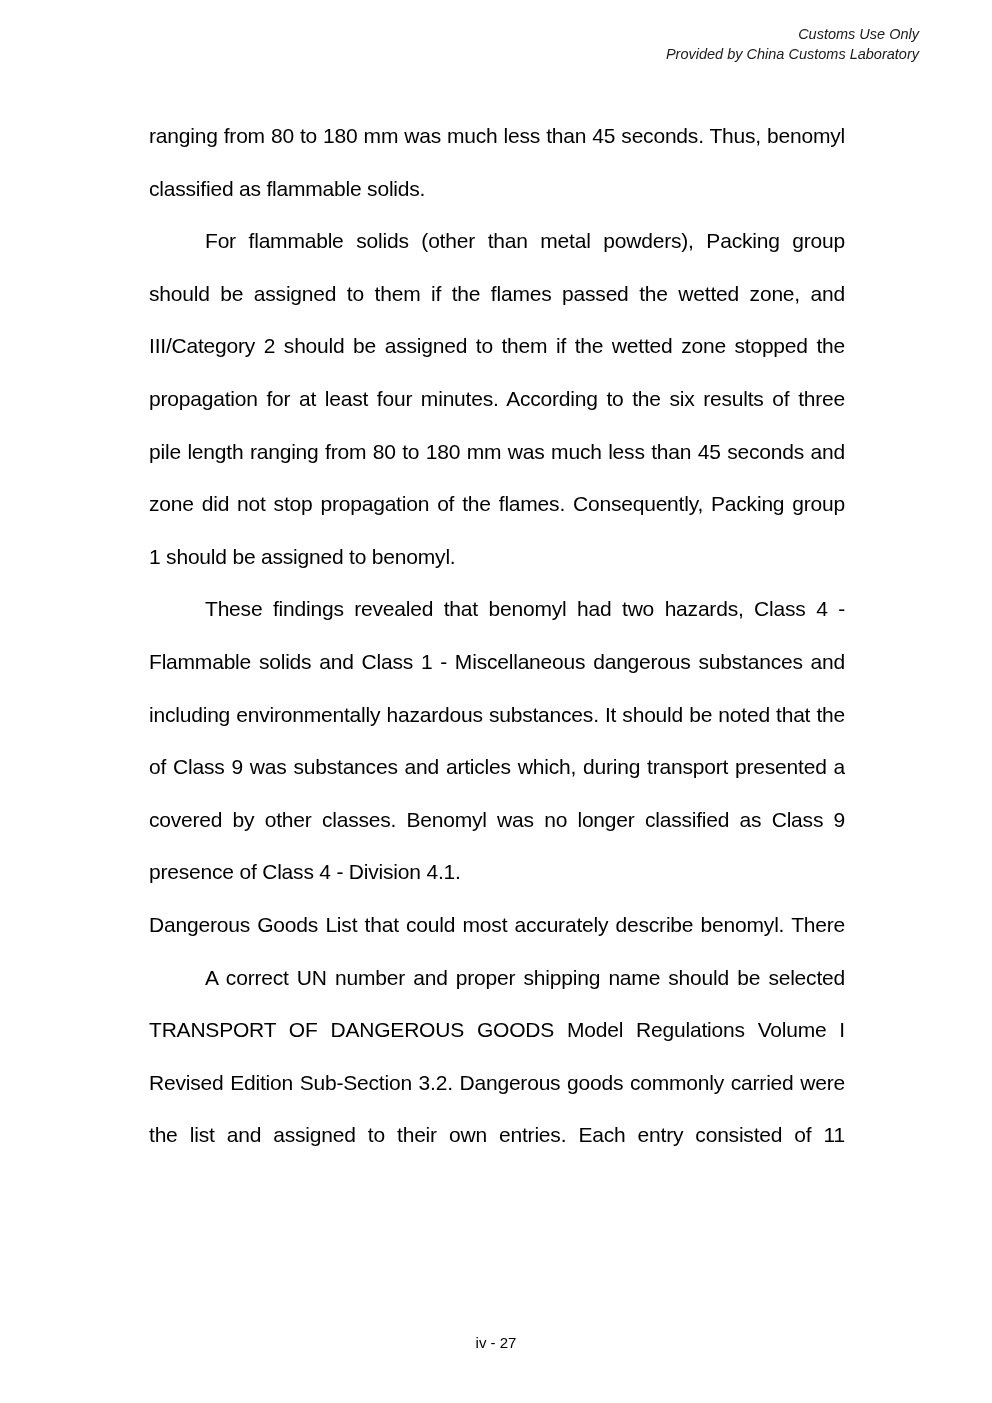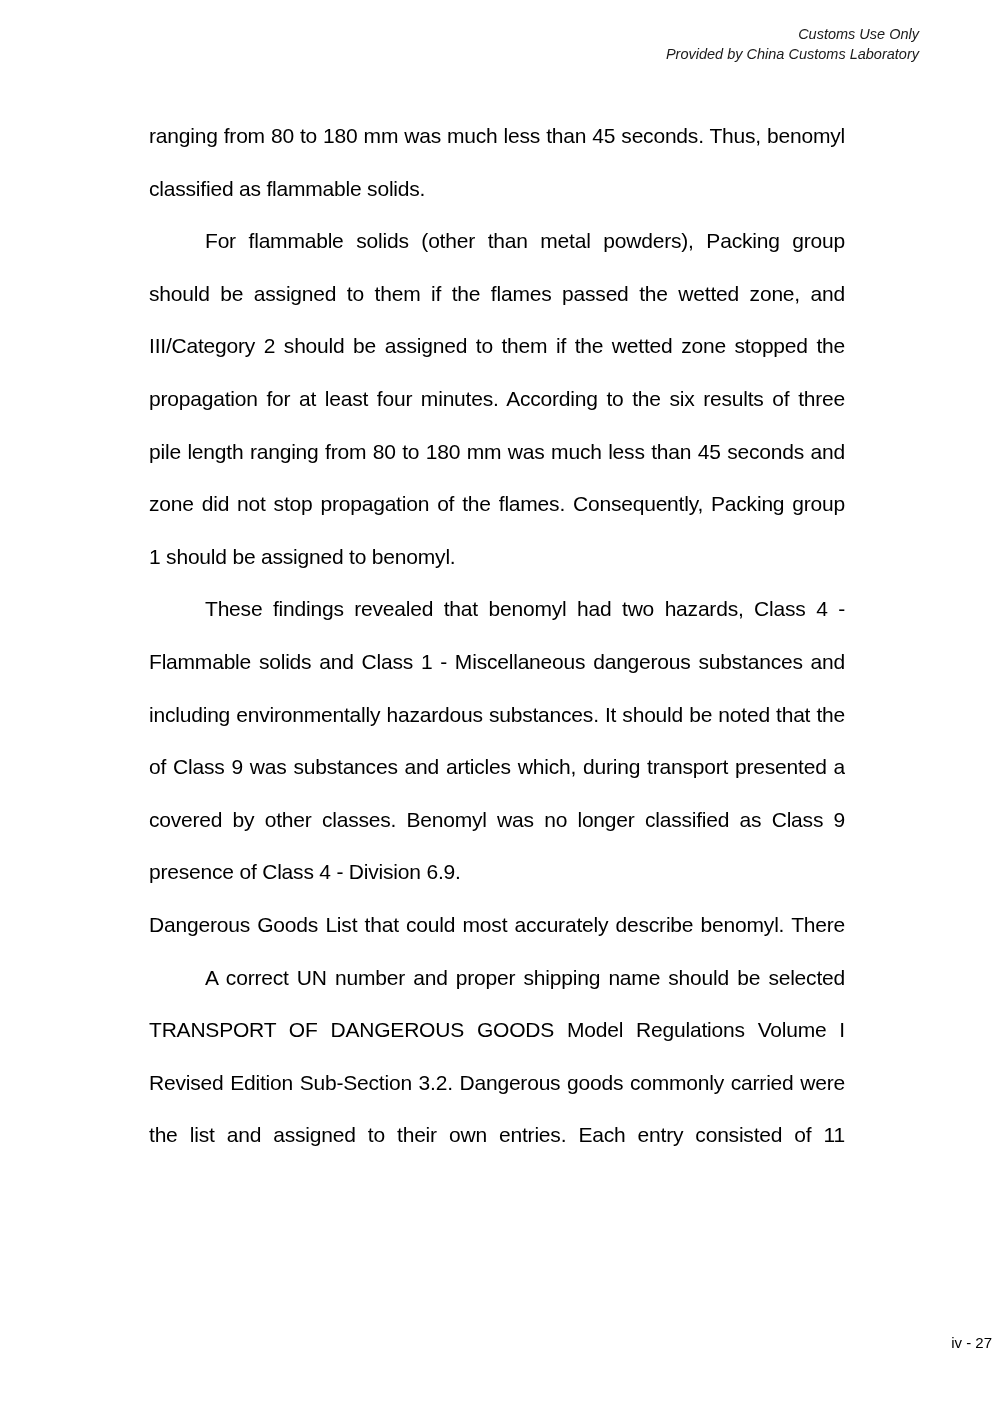--- a/index.html
+++ b/index.html
@@ -44,21 +44,21 @@
     text-align: center;
     text-align-last: left;
     -moz-text-align-last: left;
   }
   .line.indent { text-indent: 56px; }
   .footer {
     position: absolute;
     top: 1332px;
     left: 0;
     width: 100%;
-    text-align: right;
+    text-align: center;
     font-size: 15px;
     line-height: 22px;
   }
 </style>
 </head>
 <body>
 
 <div class="page">
 
   <div class="header">
@@ -82,21 +82,21 @@
       <div class="line">zone did not stop propagation of the flames. Consequently, Packing group II/Category</div>
       <div class="line left">1 should be assigned to benomyl.</div>
     </div>
 
     <div class="para">
       <div class="line indent">These findings revealed that benomyl had two hazards, Class 4 - Division 4.1 -</div>
       <div class="line">Flammable solids and Class 1 - Miscellaneous dangerous substances and articles,</div>
       <div class="line">including environmentally hazardous substances. It should be noted that the definition</div>
       <div class="line">of Class 9 was substances and articles which, during transport presented a danger not</div>
       <div class="line">covered by other classes. Benomyl was no longer classified as Class 9 because of the</div>
-      <div class="line left">presence of Class 4 - Division 6.9.</div>
+      <div class="line left">presence of Class 4 - Division 4.1.</div>
     </div>
 
     <div class="para">
       <div class="line">Dangerous Goods List that could most accurately describe benomyl. There were more</div>
       <div class="line indent">A correct UN number and proper shipping name should be selected from the</div>
       <div class="line">TRANSPORT OF DANGEROUS GOODS Model Regulations Volume I Twenty-third</div>
       <div class="line">Revised Edition Sub-Section 3.2. Dangerous goods commonly carried were listed in</div>
       <div class="line">the list and assigned to their own entries. Each entry consisted of 11 columns and each</div>
     </div>
 

